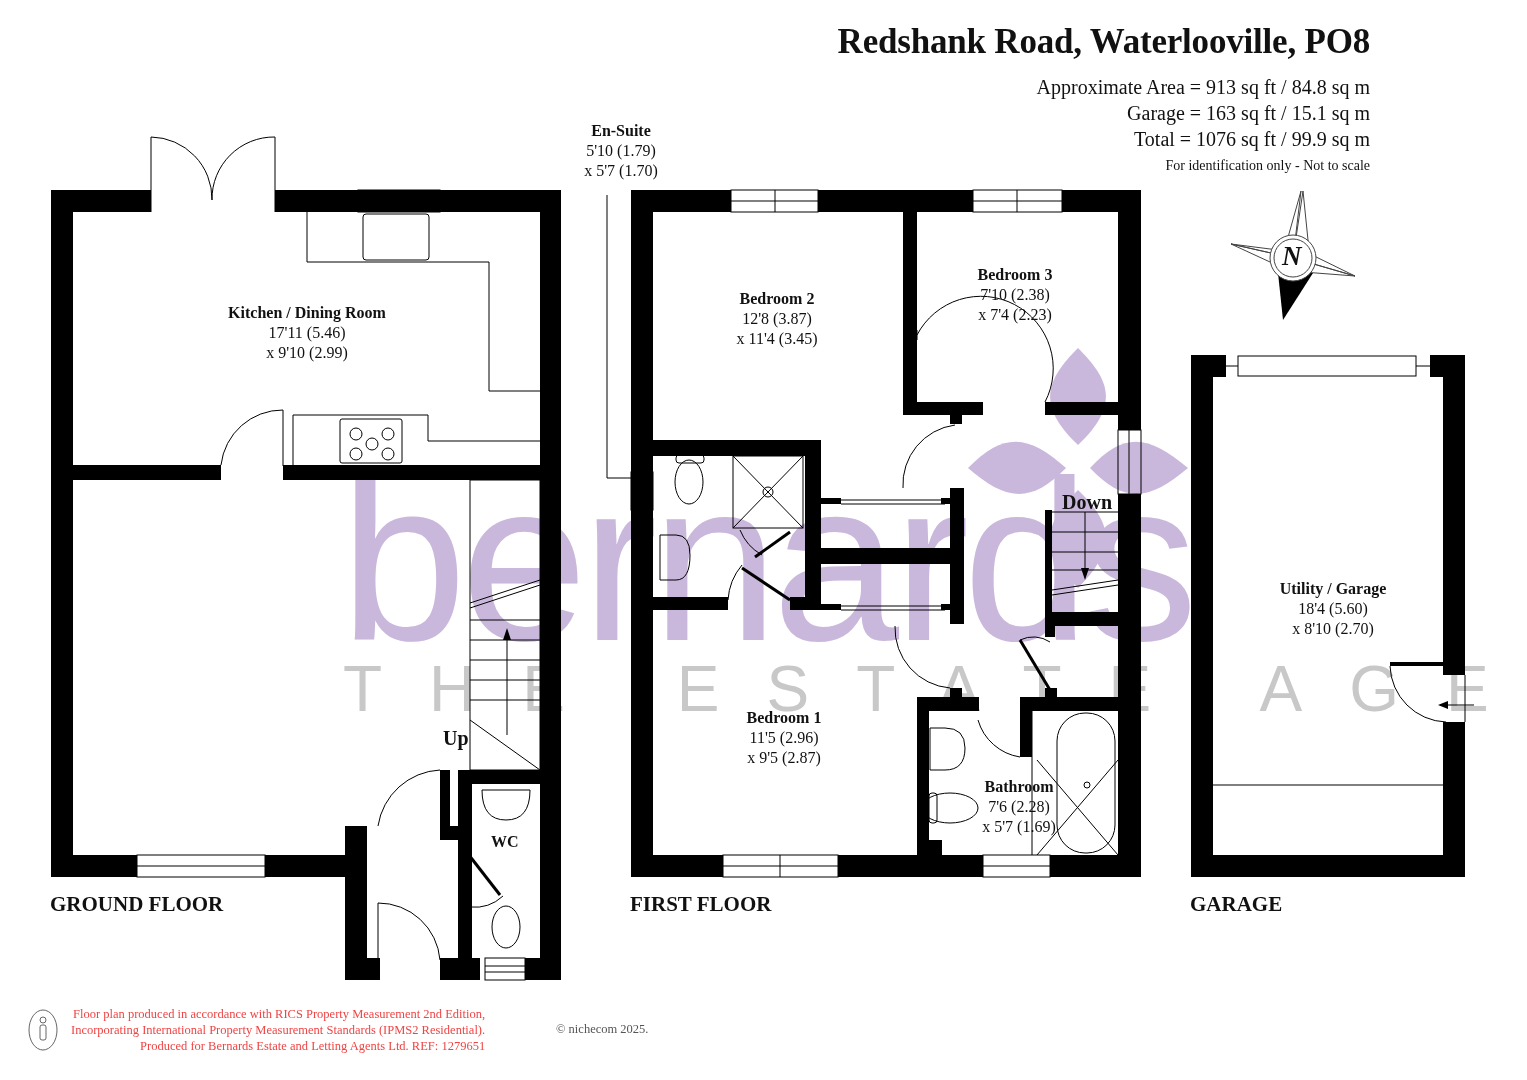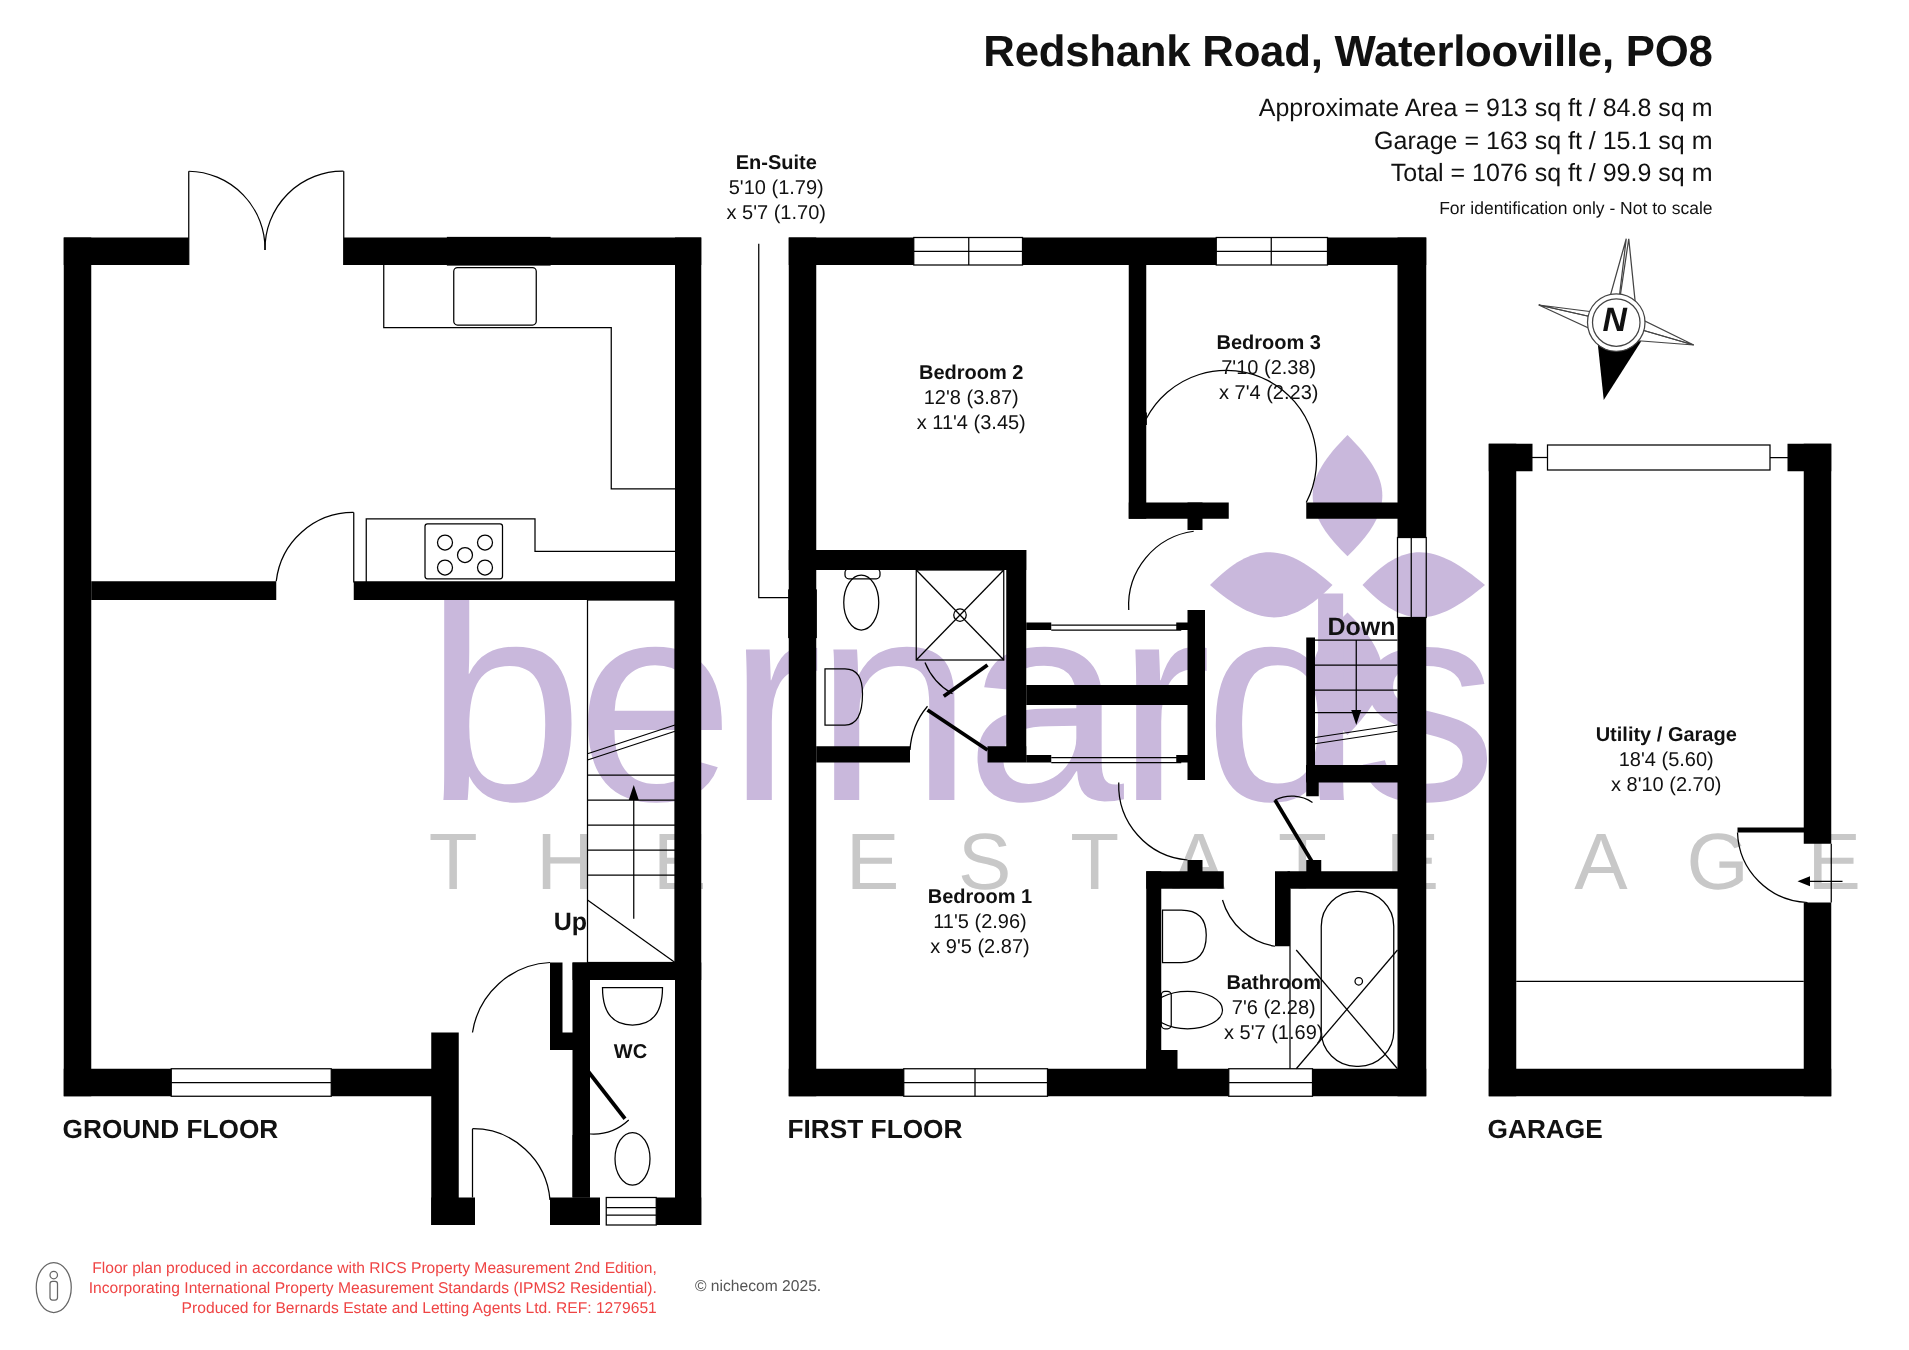--- a/index.html
+++ b/index.html
@@ -244,29 +244,34 @@
     <circle r="19" fill="#fff" stroke="#444"></circle>
   </g>
 
   <g fill="none" stroke="#666" stroke-width="1">
     <ellipse cx="43" cy="1030" rx="14" ry="20"></ellipse>
     <circle cx="43" cy="1020" r="3"></circle>
     <rect x="40" y="1025" width="6" height="15" rx="2"></rect>
   </g>
 </svg>
 
-<div style="position:absolute; left:0; top:0; width:1397px; height:1080px; z-index:2;">
+<div style="position:absolute; left:0; top:0; width:1397px; height:1080px; z-index:2;font-family:Liberation Serif, serif;">
   <div class="abs title">Redshank Road, Waterlooville, PO8</div>
   <div class="abs area" style="top:76px;">Approximate Area = 913 sq ft / 84.8 sq m</div>
   <div class="abs area" style="top:102px;">Garage = 163 sq ft / 15.1 sq m</div>
   <div class="abs area" style="top:128px;">Total = 1076 sq ft / 99.9 sq m</div>
   <div class="abs note">For identification only - Not to scale</div>
 
   <div class="abs" style="left:1282px; top:241px; font-size:27px; font-weight:bold; font-style:italic;">N</div>
 
+  <div class="room" style="left:307px; top:303px;">
+    <div class="rn">Kitchen / Dining Room</div>
+    <div>17'11 (5.46)</div>
+    <div>x 9'10 (2.99)</div>
+  </div>
   <div class="small-label" style="left:491px; top:833px; font-size:16px;">WC</div>
   <div class="small-label" style="left:443px; top:727px;">Up</div>
   <div class="floor-label" style="left:50px; top:892px;text-align:center;">GROUND FLOOR</div>
 
   <div class="room" style="left:621px; top:121px;">
     <div class="rn">En-Suite</div>
     <div>5'10 (1.79)</div>
     <div>x 5'7 (1.70)</div>
   </div>
   <div class="room" style="left:777px; top:289px;">

